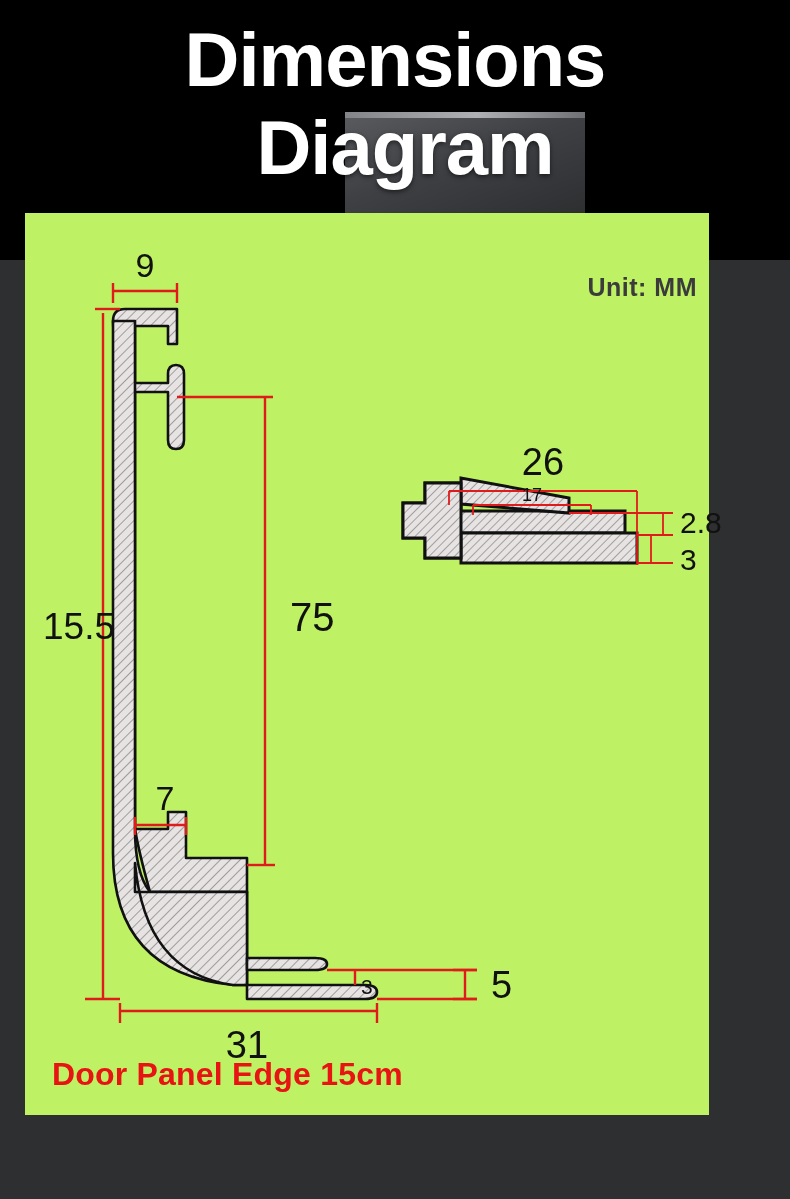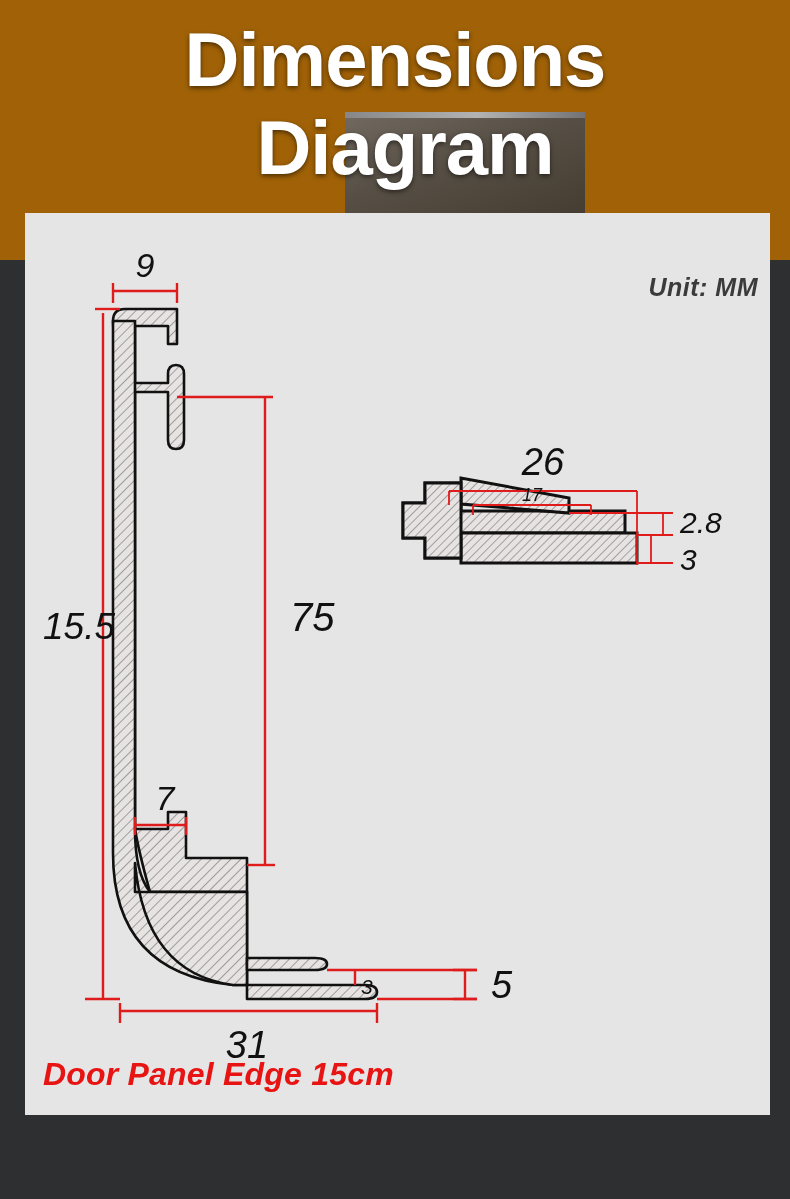--- a/index.html
+++ b/index.html
@@ -8,21 +8,21 @@
     background:#2e2f31;
     font-family:"Liberation Sans", sans-serif;
     overflow:hidden;
     position:relative;
   }
   #root{position:absolute;inset:0;}
 
   
   .header{
     position:absolute;left:0;top:0;width:790px;height:260px;
-    background:#a16207;
+    background:#000000;
     overflow:hidden;
   }
   .header-sheen{
     position:absolute;left:345px;top:112px;width:240px;height:130px;
     background:linear-gradient(160deg,#6a6c70 0%,#4a4c50 40%,#3a3c3f 75%,#313234 100%);
     opacity:.85;
   }
   .header-sheen2{
     position:absolute;left:345px;top:112px;width:240px;height:6px;
     background:linear-gradient(90deg,#8c8e92,#c7c9cc 55%,#7a7c80);
@@ -37,31 +37,30 @@
     line-height:88px;
     letter-spacing:-1px;
     padding-top:16px;
     box-sizing:border-box;
     text-shadow:0 2px 5px rgba(0,0,0,.55);
   }
   .title .l2{display:block;margin-left:20px;}
 
   
   .panel{
-    position:absolute;left:25px;top:213px;width:745px;height:902px;
-    background:#e5e5e5;
-    font-style:italic;
+    position:absolute;left:25px;top:213px;width:684px;height:902px;
+    background:#bef264;
   }
   .unit{
     position:absolute;right:12px;top:60px;
     font-size:25px;font-weight:bold;color:#3b3b3b;
     letter-spacing:.5px;
   }
   .caption{
-    position:absolute;left:18px;bottom:22px;
+    position:absolute;left:27px;bottom:22px;
     font-size:32px;font-weight:bold;color:#e81313;
     letter-spacing:.2px;
   }
   .svgwrap{position:absolute;left:0;top:0;width:745px;height:902px;}
   svg{display:block;}
   .dimtxt{font-family:"Liberation Sans", sans-serif;fill:#111;}
 </style>
 </head>
 <body>
 

